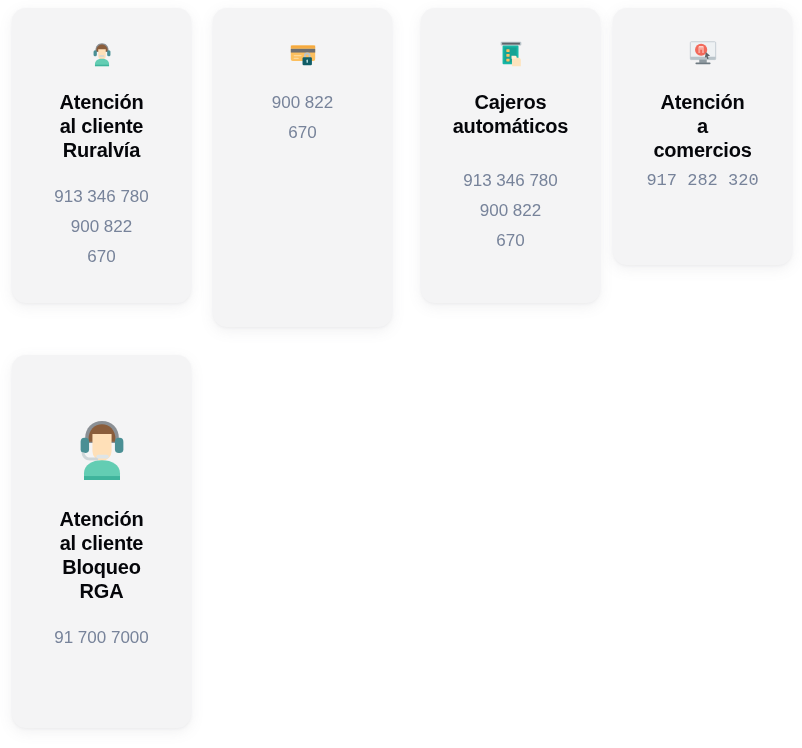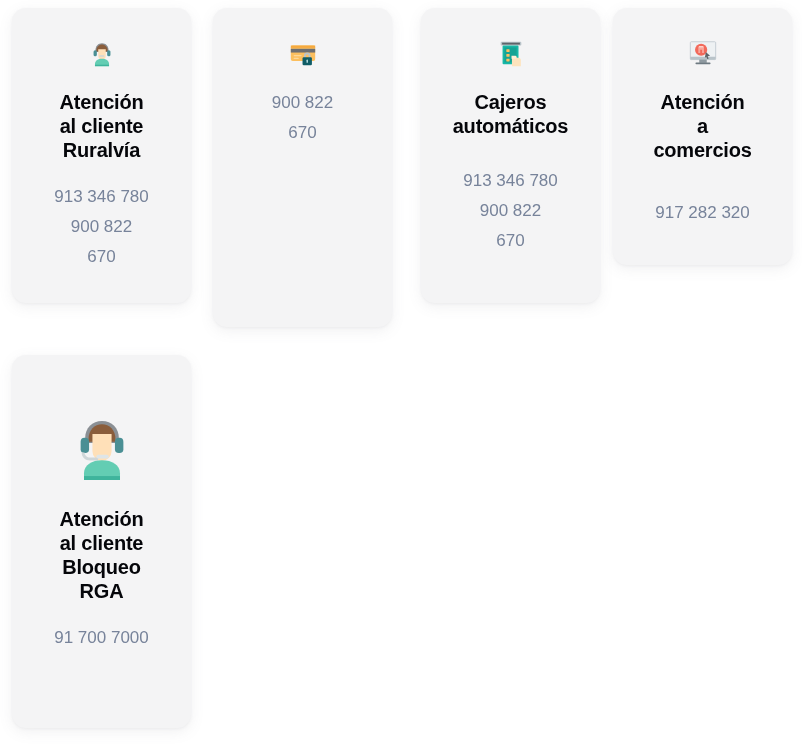--- a/index.html
+++ b/index.html
@@ -76,21 +76,21 @@
     margin-top: 27px;
   }
 
   .card-phones {
     font-size: 17px;
     line-height: 30px;
   }
   .card-1 .card-phones { margin-top: 20px; }
   .card-2 .card-phones { margin-top: 20px; }
   .card-3 .card-phones { margin-top: 28px; }
-  .card-4 .card-phones { margin-top: 36px; }
+  .card-4 .card-phones { margin-top: 4px; font-family: Liberation Mono, monospace; }
   .card-5 .card-phones { margin-top: 20px; text-align: center; }
 
   .phones-w1 { width: 116px; }
   .phones-w2 { width: 92px; }
   .phones-w3 { width: 116px; }
   .phones-w4 { width: 140px; }
   .phones-w5 { width: 108px; }
 
   .icon-sm { width: 30px; height: 30px; }
   .icon-lg { width: 72px; height: 72px; }

